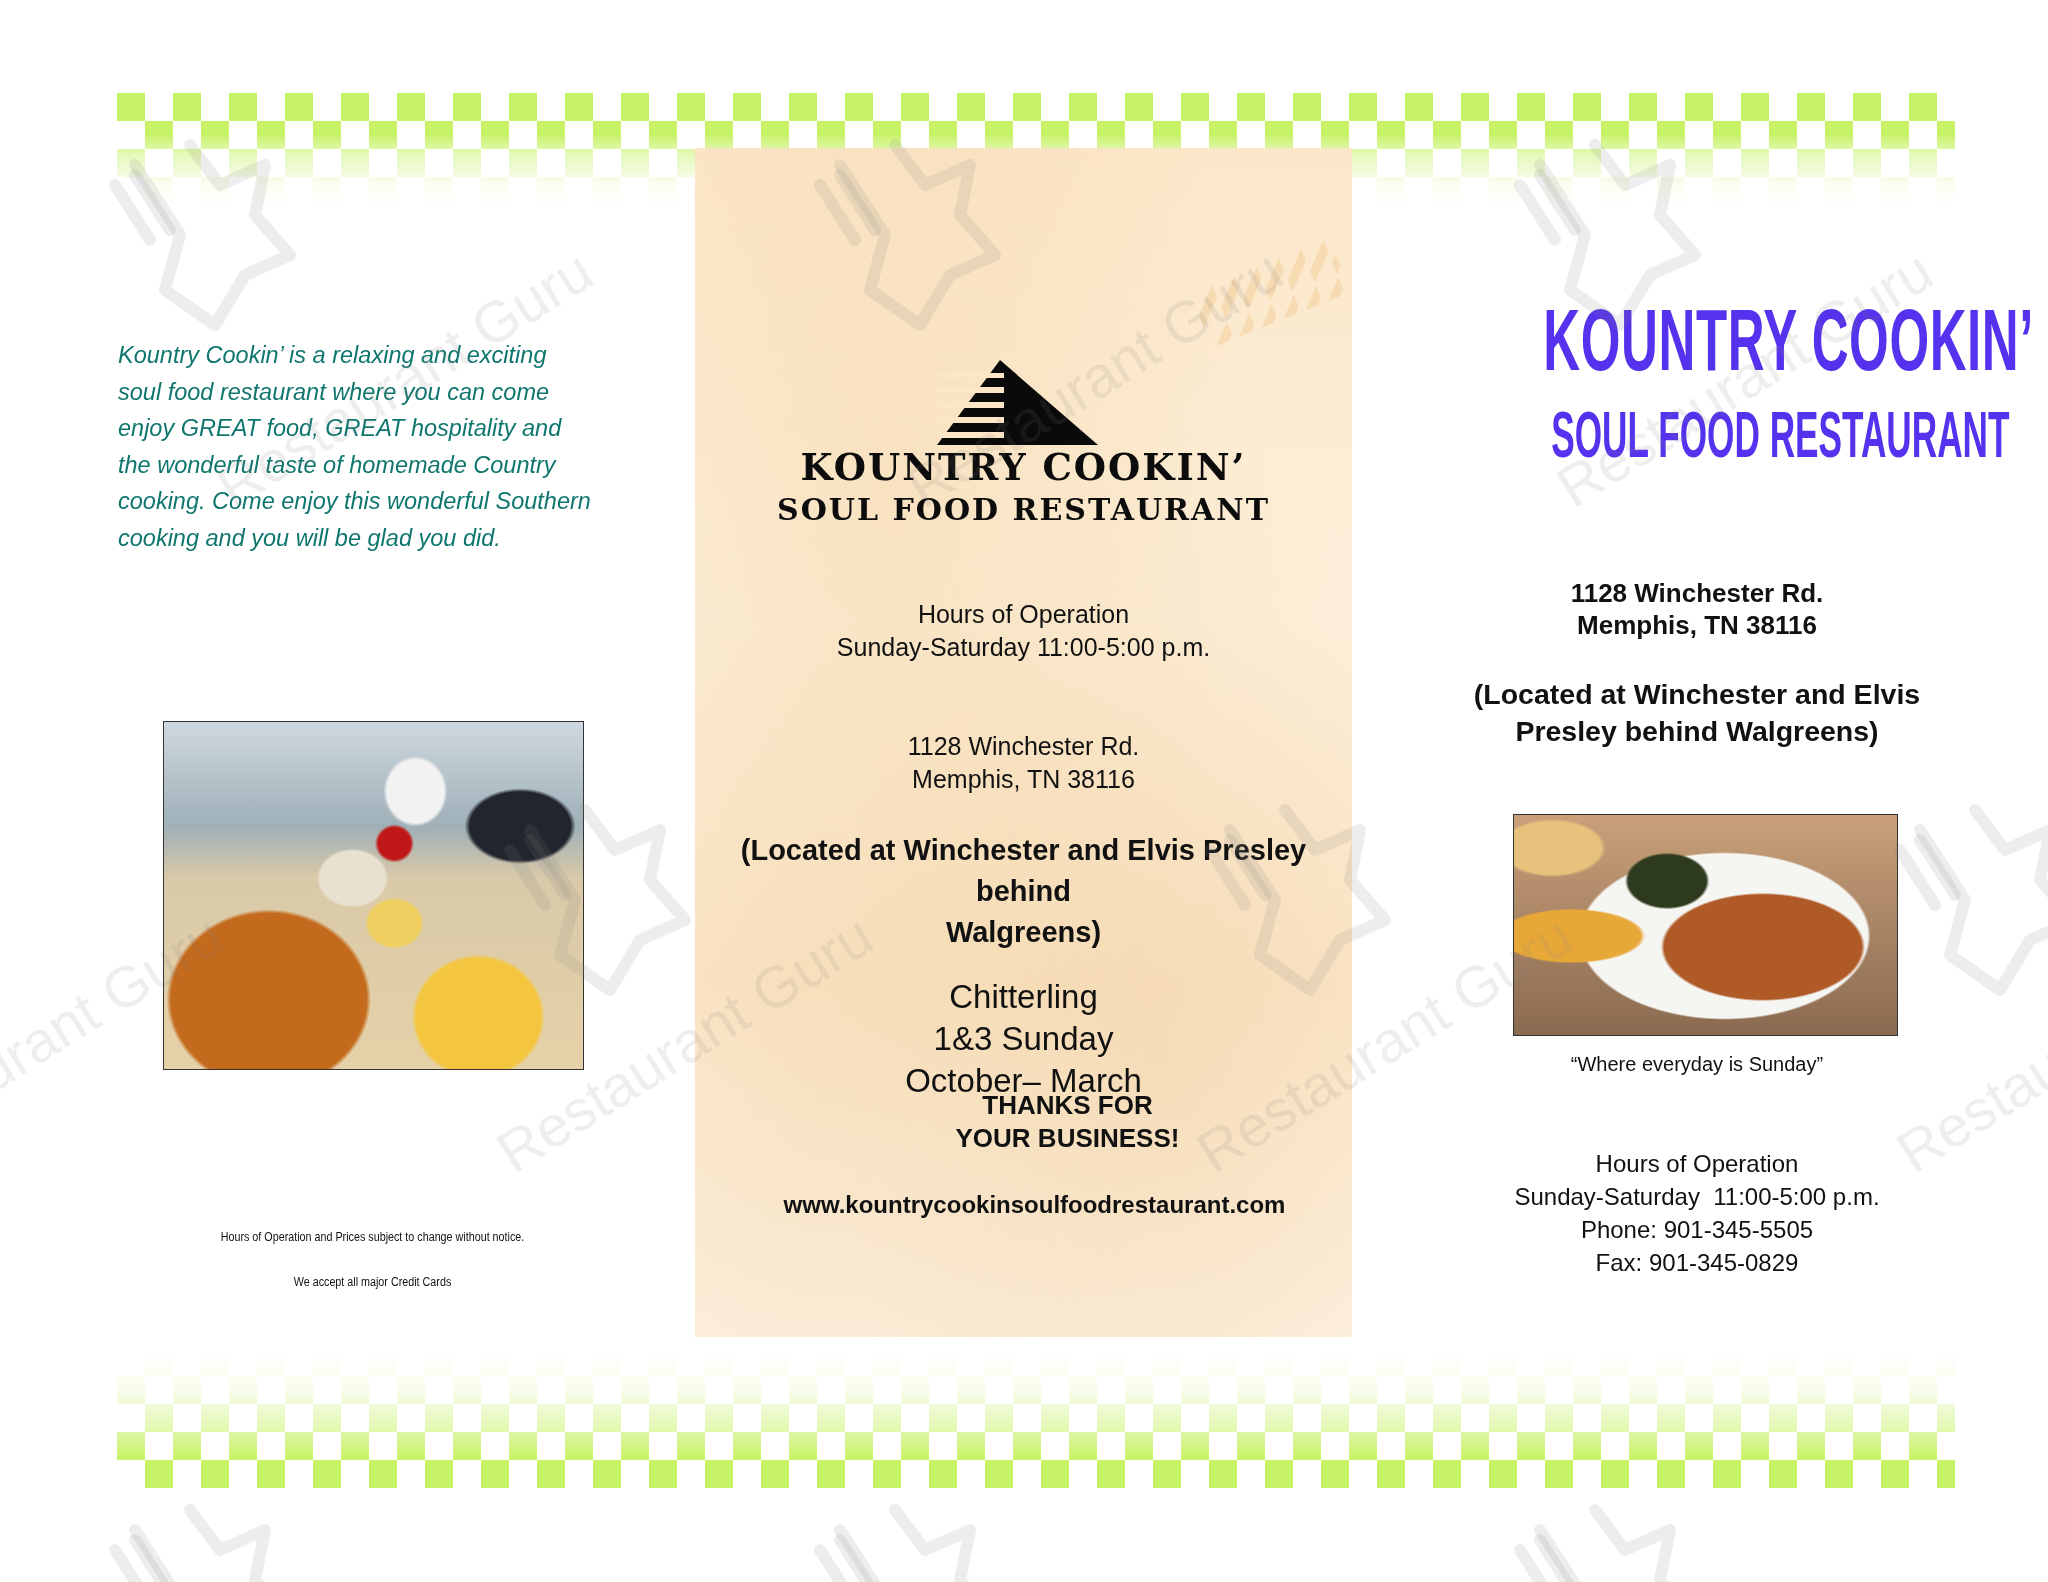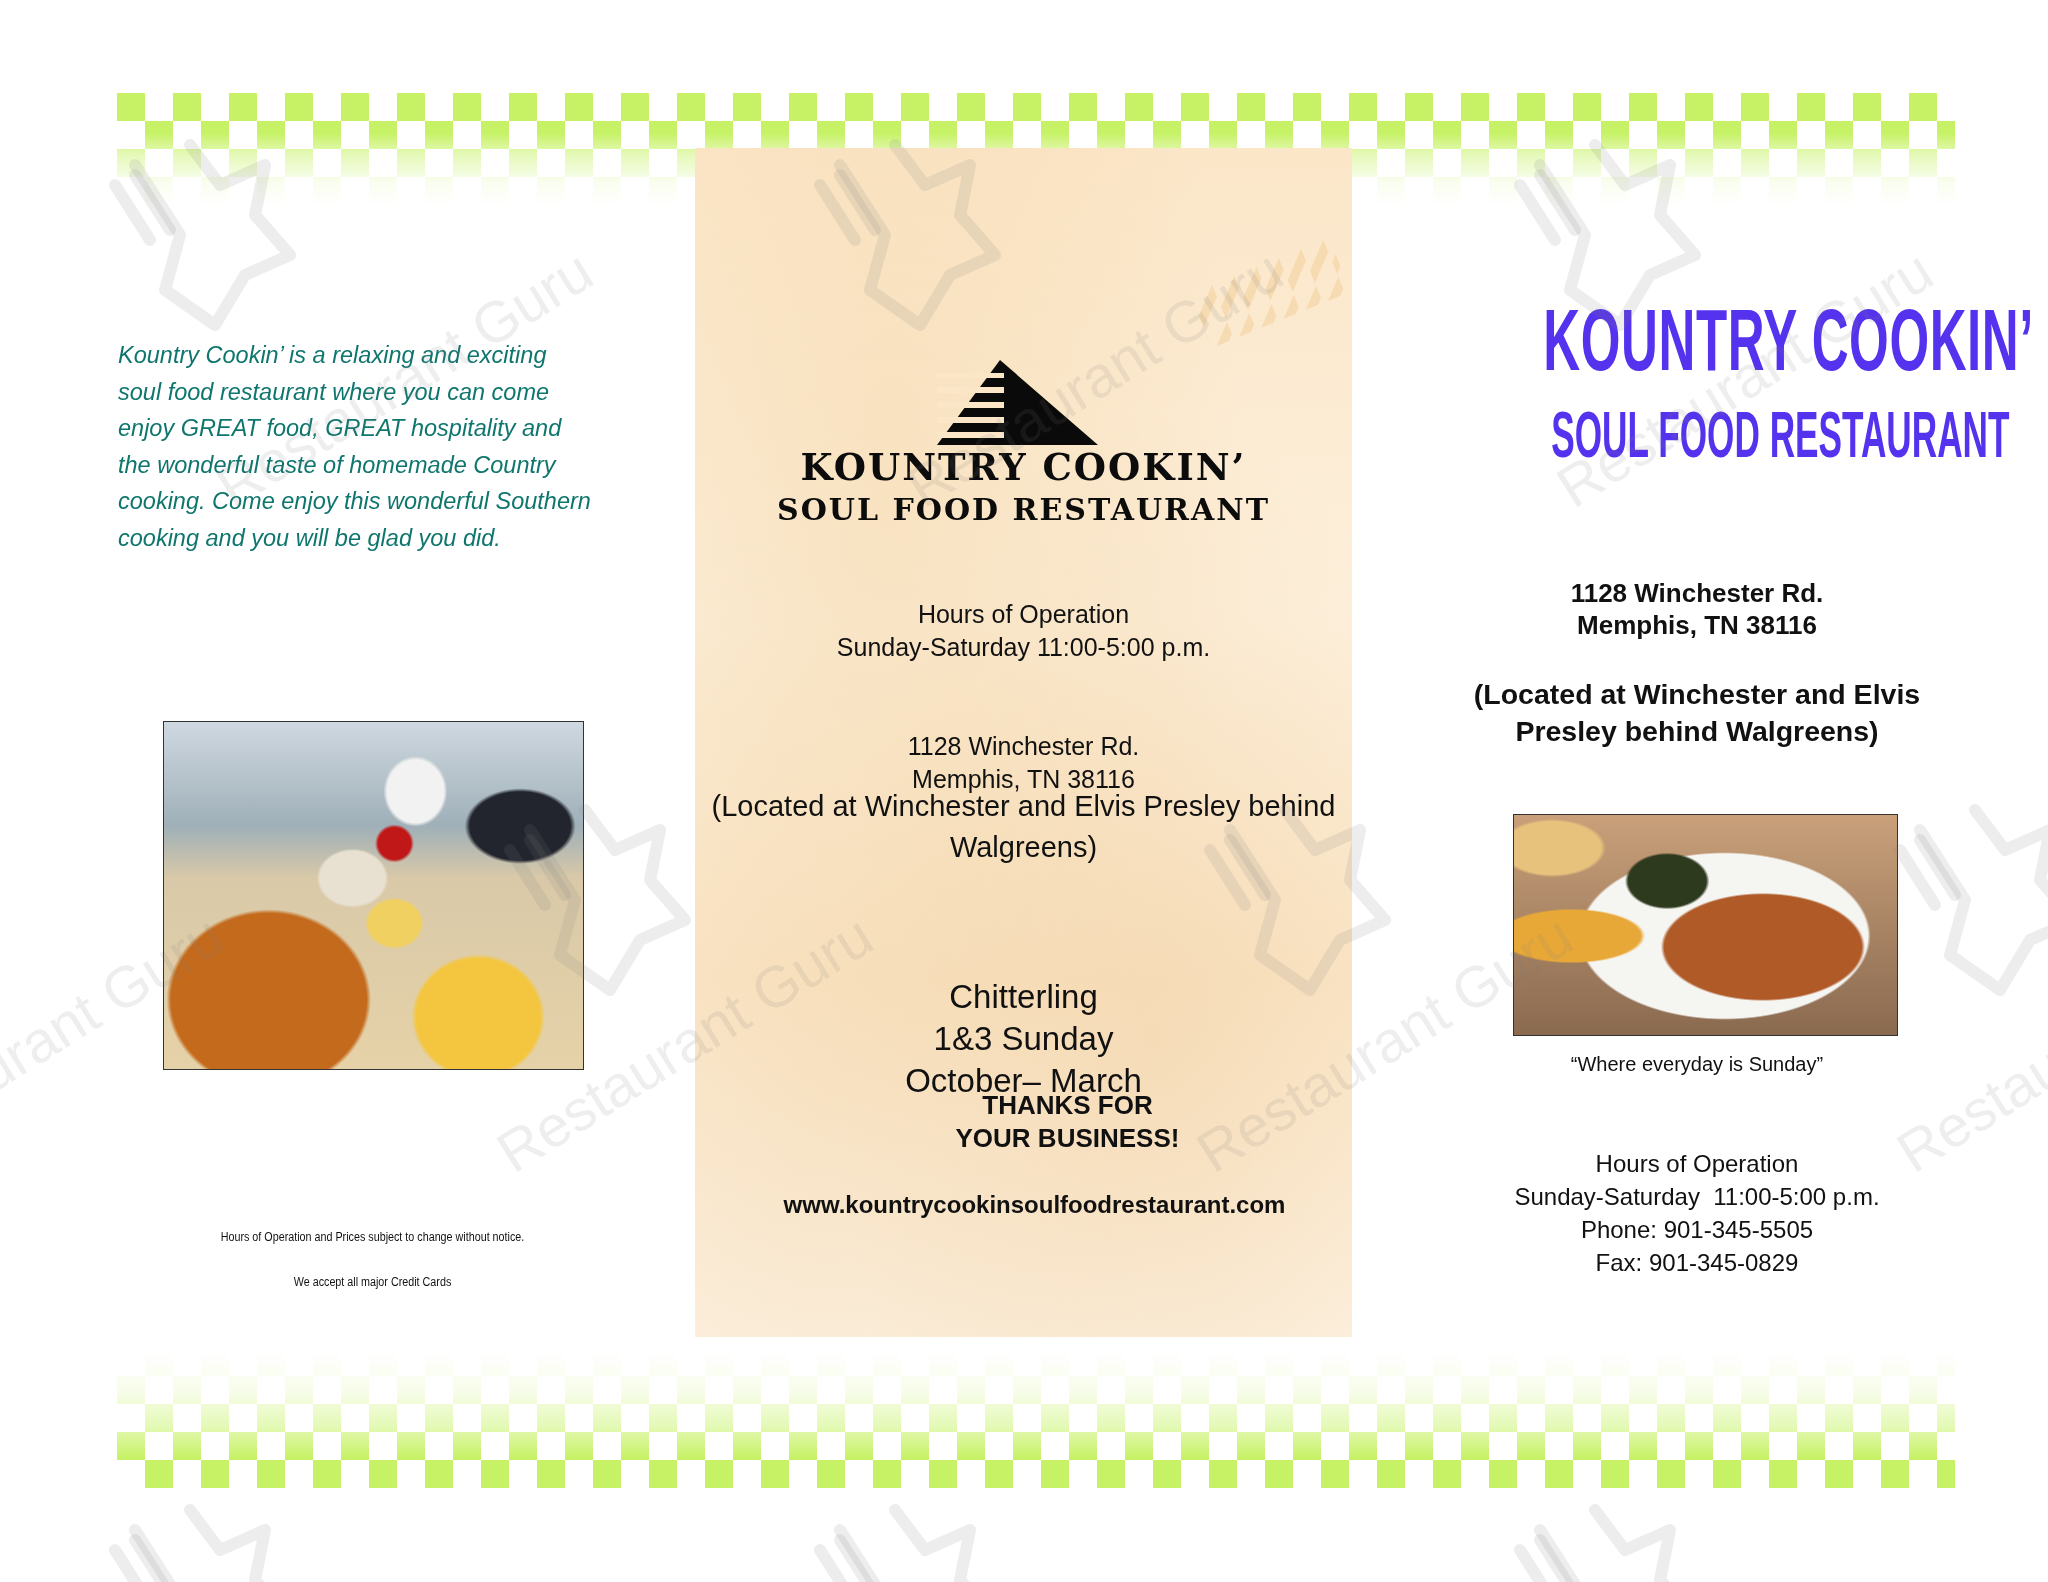--- a/index.html
+++ b/index.html
@@ -134,21 +134,21 @@
 <div class="c-text mid-body" style="top:598px;">
   <div>Hours of Operation</div>
   <div>Sunday-Saturday 11:00-5:00 p.m.</div>
 </div>
 
 <div class="c-text mid-body" style="top:730px;">
   <div>1128 Winchester Rd.</div>
   <div>Memphis, TN 38116</div>
 </div>
 
-<div class="c-text mid-located" style="top:786px;">
+<div class="c-text mid-located" style="top:830px;font-weight:bold;">
   <div>(Located at Winchester and Elvis Presley behind</div>
   <div>Walgreens)</div>
 </div>
 
 <div class="c-text mid-chit" style="top:930px;">
   <div>Chitterling</div>
   <div>1&amp;3 Sunday</div>
   <div>October– March</div>
 </div>
 

